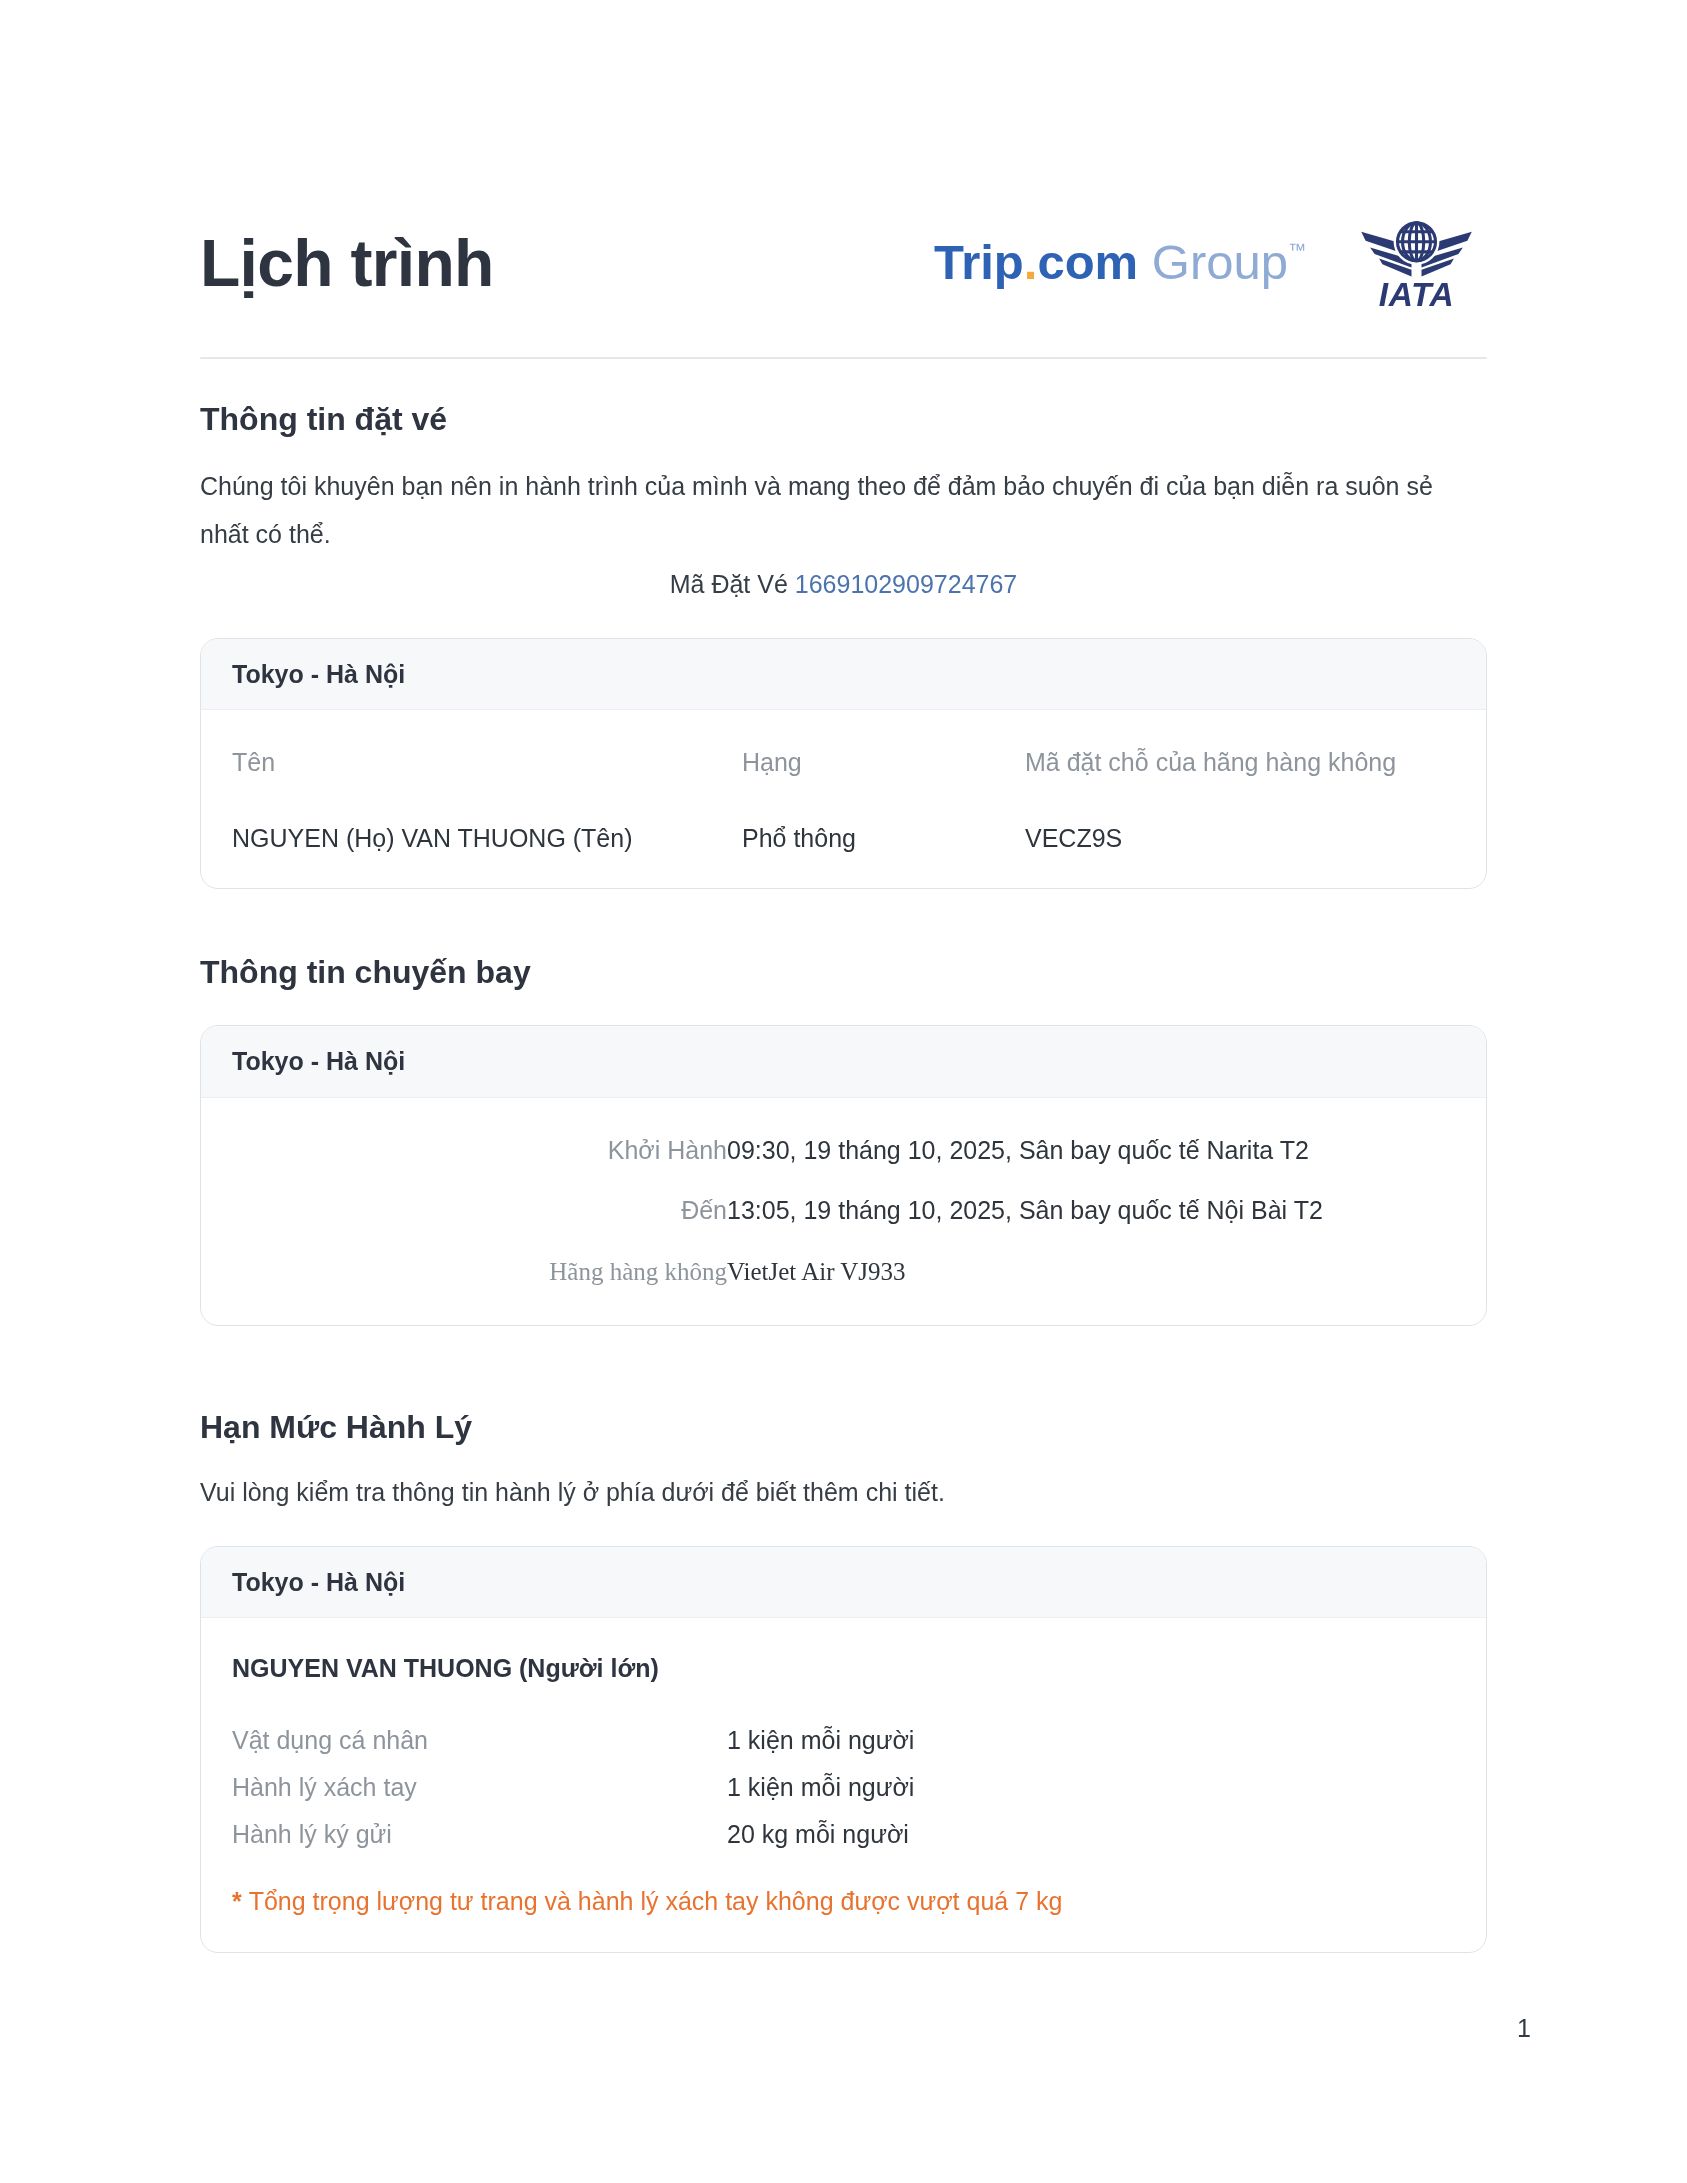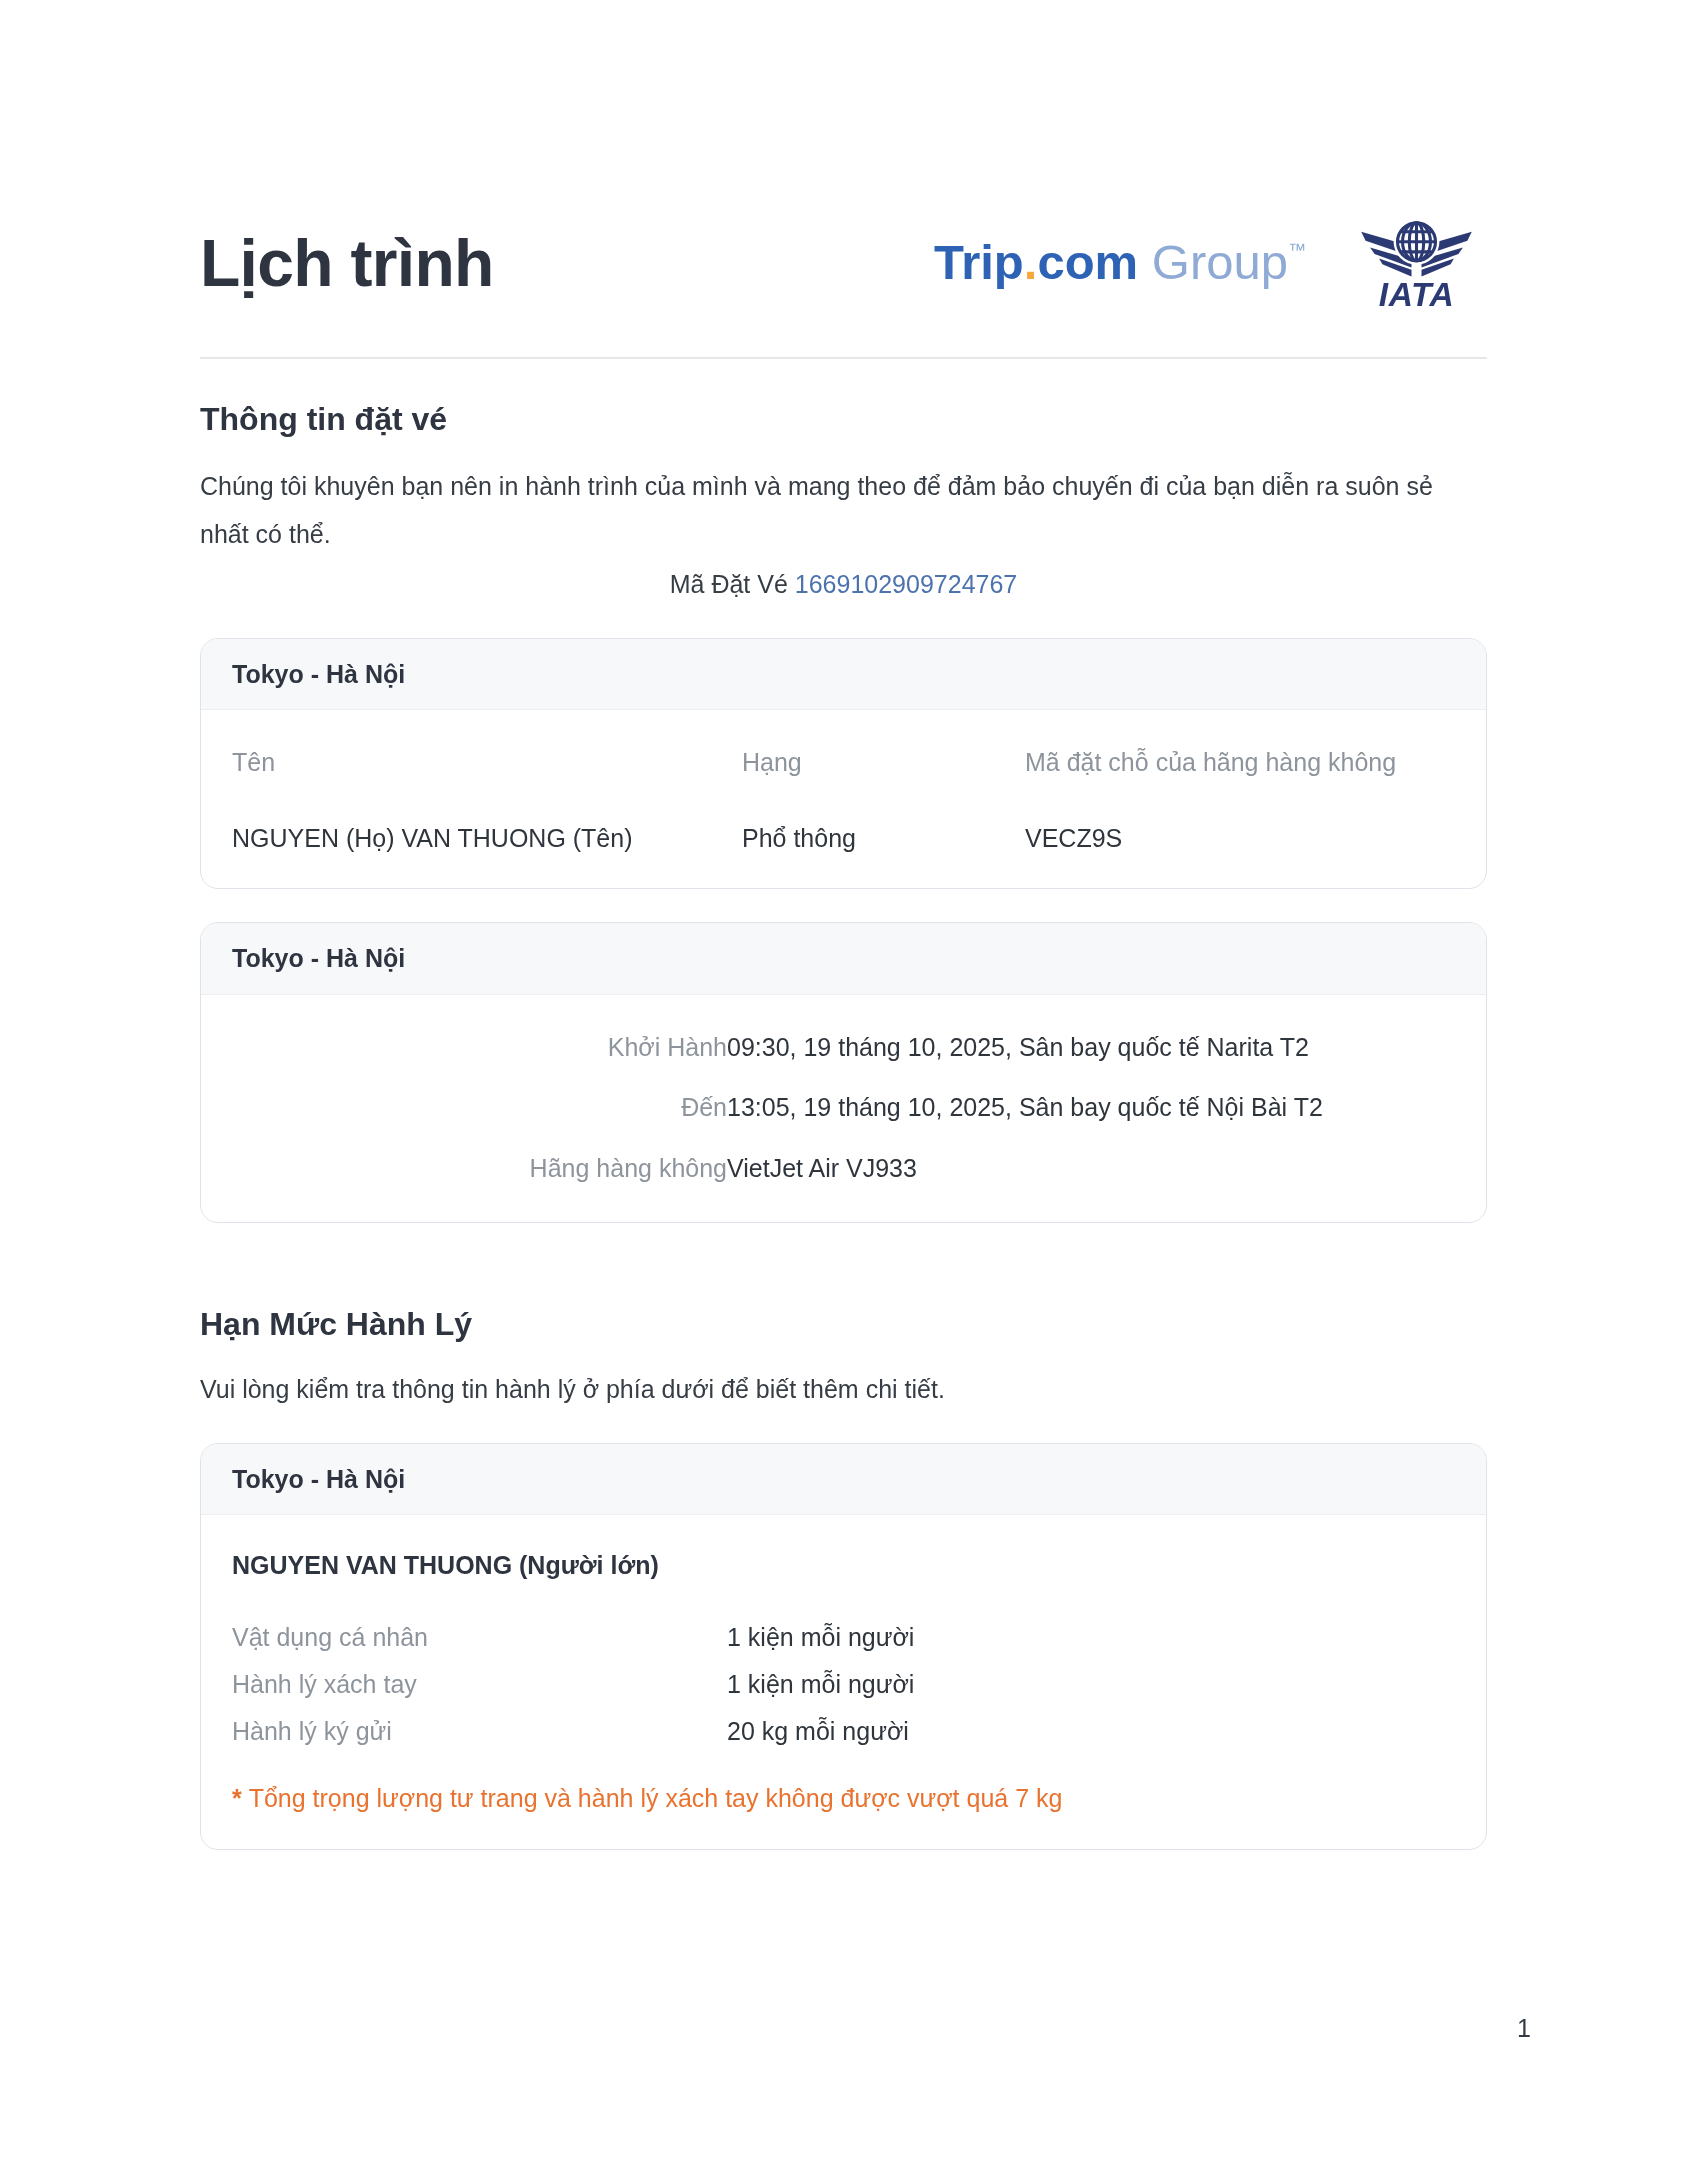--- a/index.html
+++ b/index.html
@@ -89,21 +89,21 @@
   .pax-grid {
     display: grid;
     grid-template-columns: 510px 283px auto;
     font-size: 25px;
     line-height: 33px;
   }
   .pax-grid .col-h { color: #8d949c; margin-bottom: 43px; }
   .pax-grid .col-v { color: #2f353c; }
   
   .info-row { display: flex; font-size: 25px; line-height: 33px; margin-bottom: 27.6px; }
-  .info-row:last-child { margin-bottom: 4.1px; }
+  .info-row:last-child { margin-bottom: 4.1px; font-family: Liberation Serif, serif; }
   .info-label { flex: 0 0 495px; color: #8d949c; text-align: right; }
   .info-value { color: #2f353c; }
   
   .passenger-name {
     font-size: 25px;
     font-weight: bold;
     color: #2e3440;
     line-height: 33px;
     margin-bottom: 39px;
   }
@@ -172,20 +172,21 @@
         <div class="col-h">Tên</div>
         <div class="col-h">Hạng</div>
         <div class="col-h">Mã đặt chỗ của hãng hàng không</div>
         <div class="col-v">NGUYEN (Họ) VAN THUONG (Tên)</div>
         <div class="col-v">Phổ thông</div>
         <div class="col-v">VECZ9S</div>
       </div>
     </div>
   </div>
 
+  <h2 class="section-heading" style="margin-top: 63px;">Thông tin chuyến bay</h2>
 
   <div class="card" style="margin-top: 33px;">
     <div class="card-header">Tokyo - Hà Nội</div>
     <div class="card-body">
       <div class="info-row">
         <div class="info-label">Khởi Hành</div>
         <div class="info-value">09:30, 19 tháng 10, 2025, Sân bay quốc tế Narita T2</div>
       </div>
       <div class="info-row">
         <div class="info-label">Đến</div>

